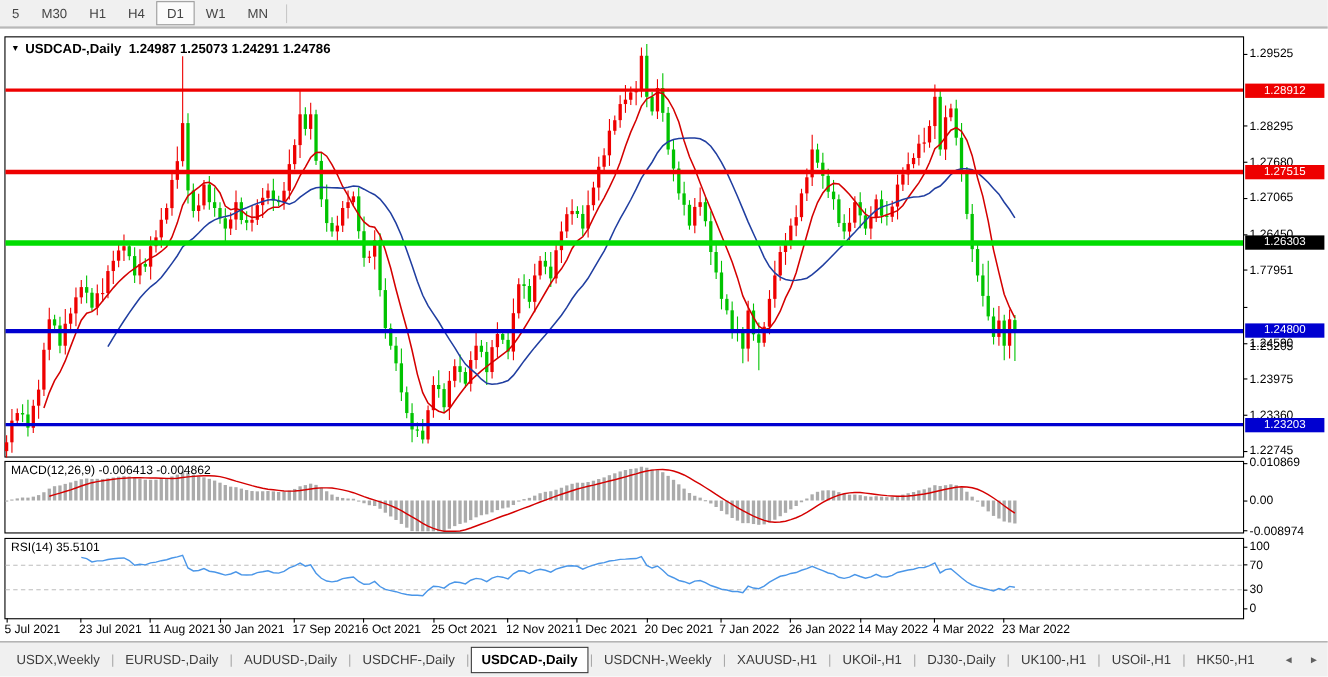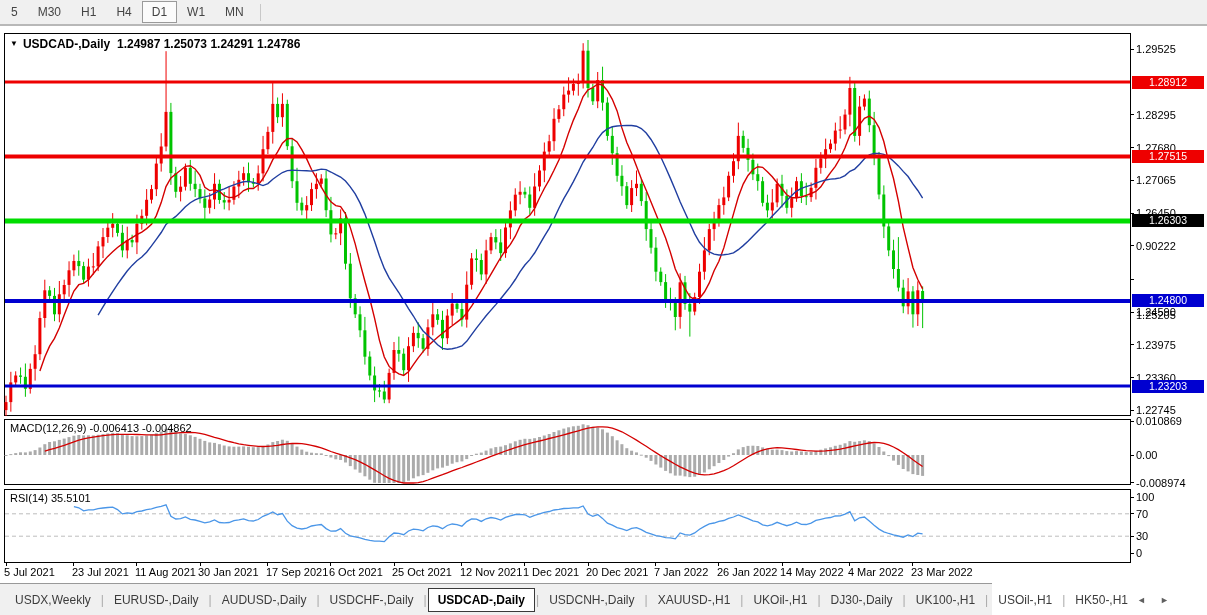--- a/index.html
+++ b/index.html
@@ -30,21 +30,21 @@
   .ytick{position:absolute;left:1136px;font-size:11px;color:#000;white-space:nowrap;}
   .tickdash{position:absolute;left:1130px;width:4px;height:1px;background:#000;}
   .datedash{position:absolute;width:1px;height:4px;background:#000;top:562px;}
   .leveltag{
     position:absolute;left:1132px;width:72px;height:13px;line-height:13px;
     text-align:center;font-size:10.5px;color:#fff;white-space:nowrap;
   }
   .datelabel{position:absolute;top:566px;font-size:11px;color:#000;white-space:nowrap;}
   
   .tabbar{
-    position:absolute;left:0;top:583px;width:992px;height:32px;
+    position:absolute;left:0;top:583px;width:1207px;height:32px;
     background:#f0f0f0;border-top:1px solid #999;
     display:flex;align-items:center;box-sizing:border-box;padding-left:6px;
     font-size:12px;color:#3c3c3c;
   }
   .tab{padding:4px 9px;white-space:nowrap;cursor:default;}
   .tab.active{background:#ffffff;border:1px solid #3a3a3a;color:#000;font-weight:bold;}
   .tab-sep{color:#a9a9a9;padding:0 1px;}
   .tab-arrows{margin-left:auto;margin-right:8px;color:#606060;font-size:9px;display:flex;gap:14px;align-items:center;}
   .tab-arrows span{cursor:default;}
 </style>
@@ -664,21 +664,21 @@
     <div class="ytick" style="top: 43px;">1.29525</div>
     <div class="tickdash" style="top: 114px;"></div>
     <div class="ytick" style="top: 108.855px;">1.28295</div>
     <div class="tickdash" style="top: 147px;"></div>
     <div class="ytick" style="top: 141.604px;">1.27680</div>
     <div class="tickdash" style="top: 180px;"></div>
     <div class="ytick" style="top: 174.353px;">1.27065</div>
     <div class="tickdash" style="top: 213px;"></div>
     <div class="ytick" style="top: 207.101px;">1.26450</div>
     <div class="tickdash" style="top: 245px;"></div>
-    <div class="ytick" style="top: 239.85px;">0.90222</div>
+    <div class="ytick" style="top: 239.85px;">1.77951</div>
     <div class="tickdash" style="top: 279px;"></div>
     <div class="ytick" style="top: 273.398px; margin-top: 36px;">1.25205</div>
     <div class="tickdash" style="top: 312px;"></div>
     <div class="ytick" style="top: 306.147px;">1.24590</div>
     <div class="tickdash" style="top: 344px;"></div>
     <div class="ytick" style="top: 338.895px;">1.23975</div>
     <div class="tickdash" style="top: 377px;"></div>
     <div class="ytick" style="top: 371.644px;">1.23360</div>
     <div class="tickdash" style="top: 410px;"></div>
     <div class="ytick" style="top: 404.393px;">1.22745</div>
@@ -740,21 +740,21 @@
       <div class="tab">USDX,Weekly</div>
       <span class="tab-sep">|</span>
       <div class="tab">EURUSD-,Daily</div>
       <span class="tab-sep">|</span>
       <div class="tab">AUDUSD-,Daily</div>
       <span class="tab-sep">|</span>
       <div class="tab">USDCHF-,Daily</div>
       <span class="tab-sep">|</span>
       <div class="tab active">USDCAD-,Daily</div>
       <span class="tab-sep">|</span>
-      <div class="tab">USDCNH-,Daily</div>
+      <div class="tab">USDCNH-,Weekly</div>
       <span class="tab-sep">|</span>
       <div class="tab">XAUUSD-,H1</div>
       <span class="tab-sep">|</span>
       <div class="tab">UKOil-,H1</div>
       <span class="tab-sep">|</span>
       <div class="tab">DJ30-,Daily</div>
       <span class="tab-sep">|</span>
       <div class="tab">UK100-,H1</div>
       <span class="tab-sep">|</span>
       <div class="tab">USOil-,H1</div>

